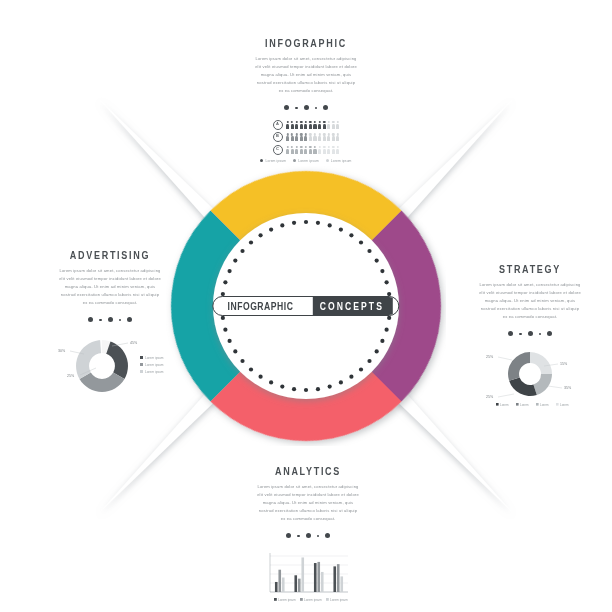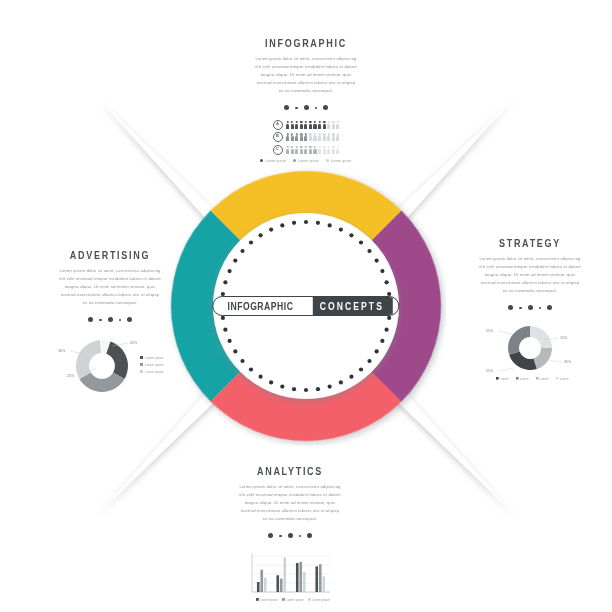--- a/index.html
+++ b/index.html
@@ -34,23 +34,23 @@
     display:flex;align-items:center;padding:0 10px 0 8px;
     background:#3f4448;color:#ffffff;font-size:10px;font-weight:bold;
     letter-spacing:2.4px;
     font-family:"Liberation Sans Narrow","Liberation Sans",sans-serif;
     transform:scaleX(.86);transform-origin:center;
   }
 
   
   .panel{position:absolute;text-align:center;}
   .panel-top{left:246px;top:38px;width:120px;}
-  .panel-bottom{left:230px;top:466px;width:120px;}
+  .panel-bottom{left:248px;top:466px;width:120px;}
   .panel-left{left:50px;top:250px;width:120px;}
-  .panel-right{left:470px;top:238px;width:120px;}
+  .panel-right{left:470px;top:264px;width:120px;}
 
   .p-title{
     font-family:"Liberation Sans Narrow","Liberation Sans",sans-serif;
     font-size:10px;font-weight:bold;letter-spacing:1.9px;color:#4a4f53;
     margin:0 0 6px 0;transform:scaleX(.9);
   }
   .p-body{
     font-size:4.1px;line-height:1.95;color:#8b9094;
     text-align:center;margin:0 8px;letter-spacing:.18px;
   }

